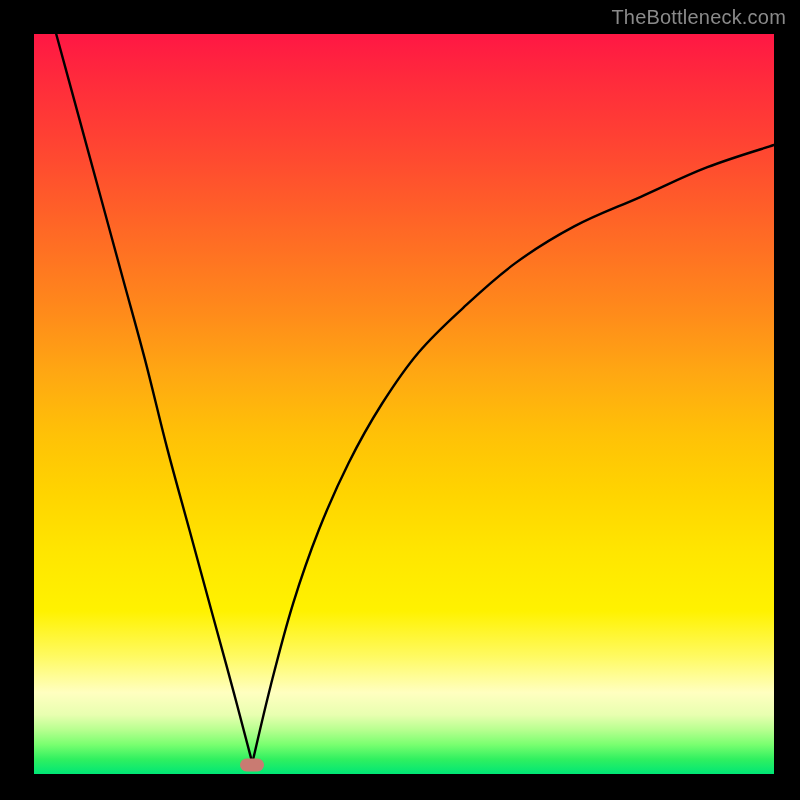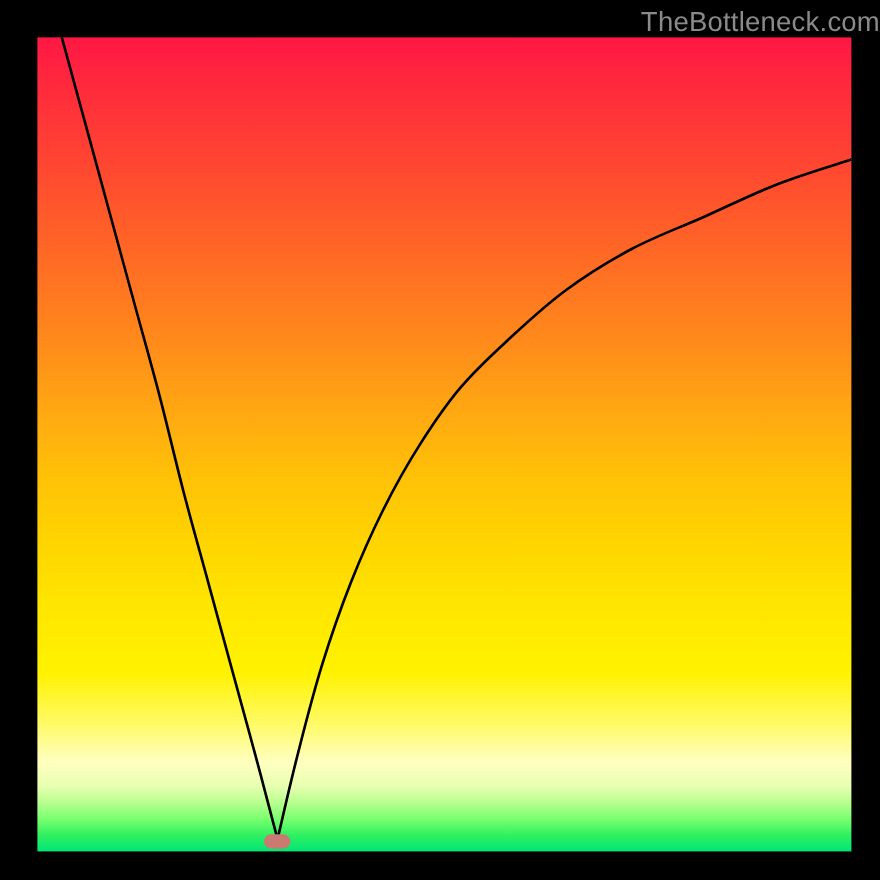--- a/index.html
+++ b/index.html
@@ -41,23 +41,23 @@
       #e8ffb0 92%,
       #b8ff90 94%,
       #7aff70 96%,
       #30f060 98%,
       #00e676 100%
     );
   }
   .watermark {
     position: absolute;
     top: 6px;
-    right: 0;
+    right: 14px;
     color: #8a8a8a;
-    font-size: 25px;
+    font-size: 20px;
     font-weight: 500;
     letter-spacing: 0.2px;
     user-select: none;
   }
   svg.curve {
     position: absolute;
     left: 0;
     top: 0;
     width: 740px;
     height: 740px;

